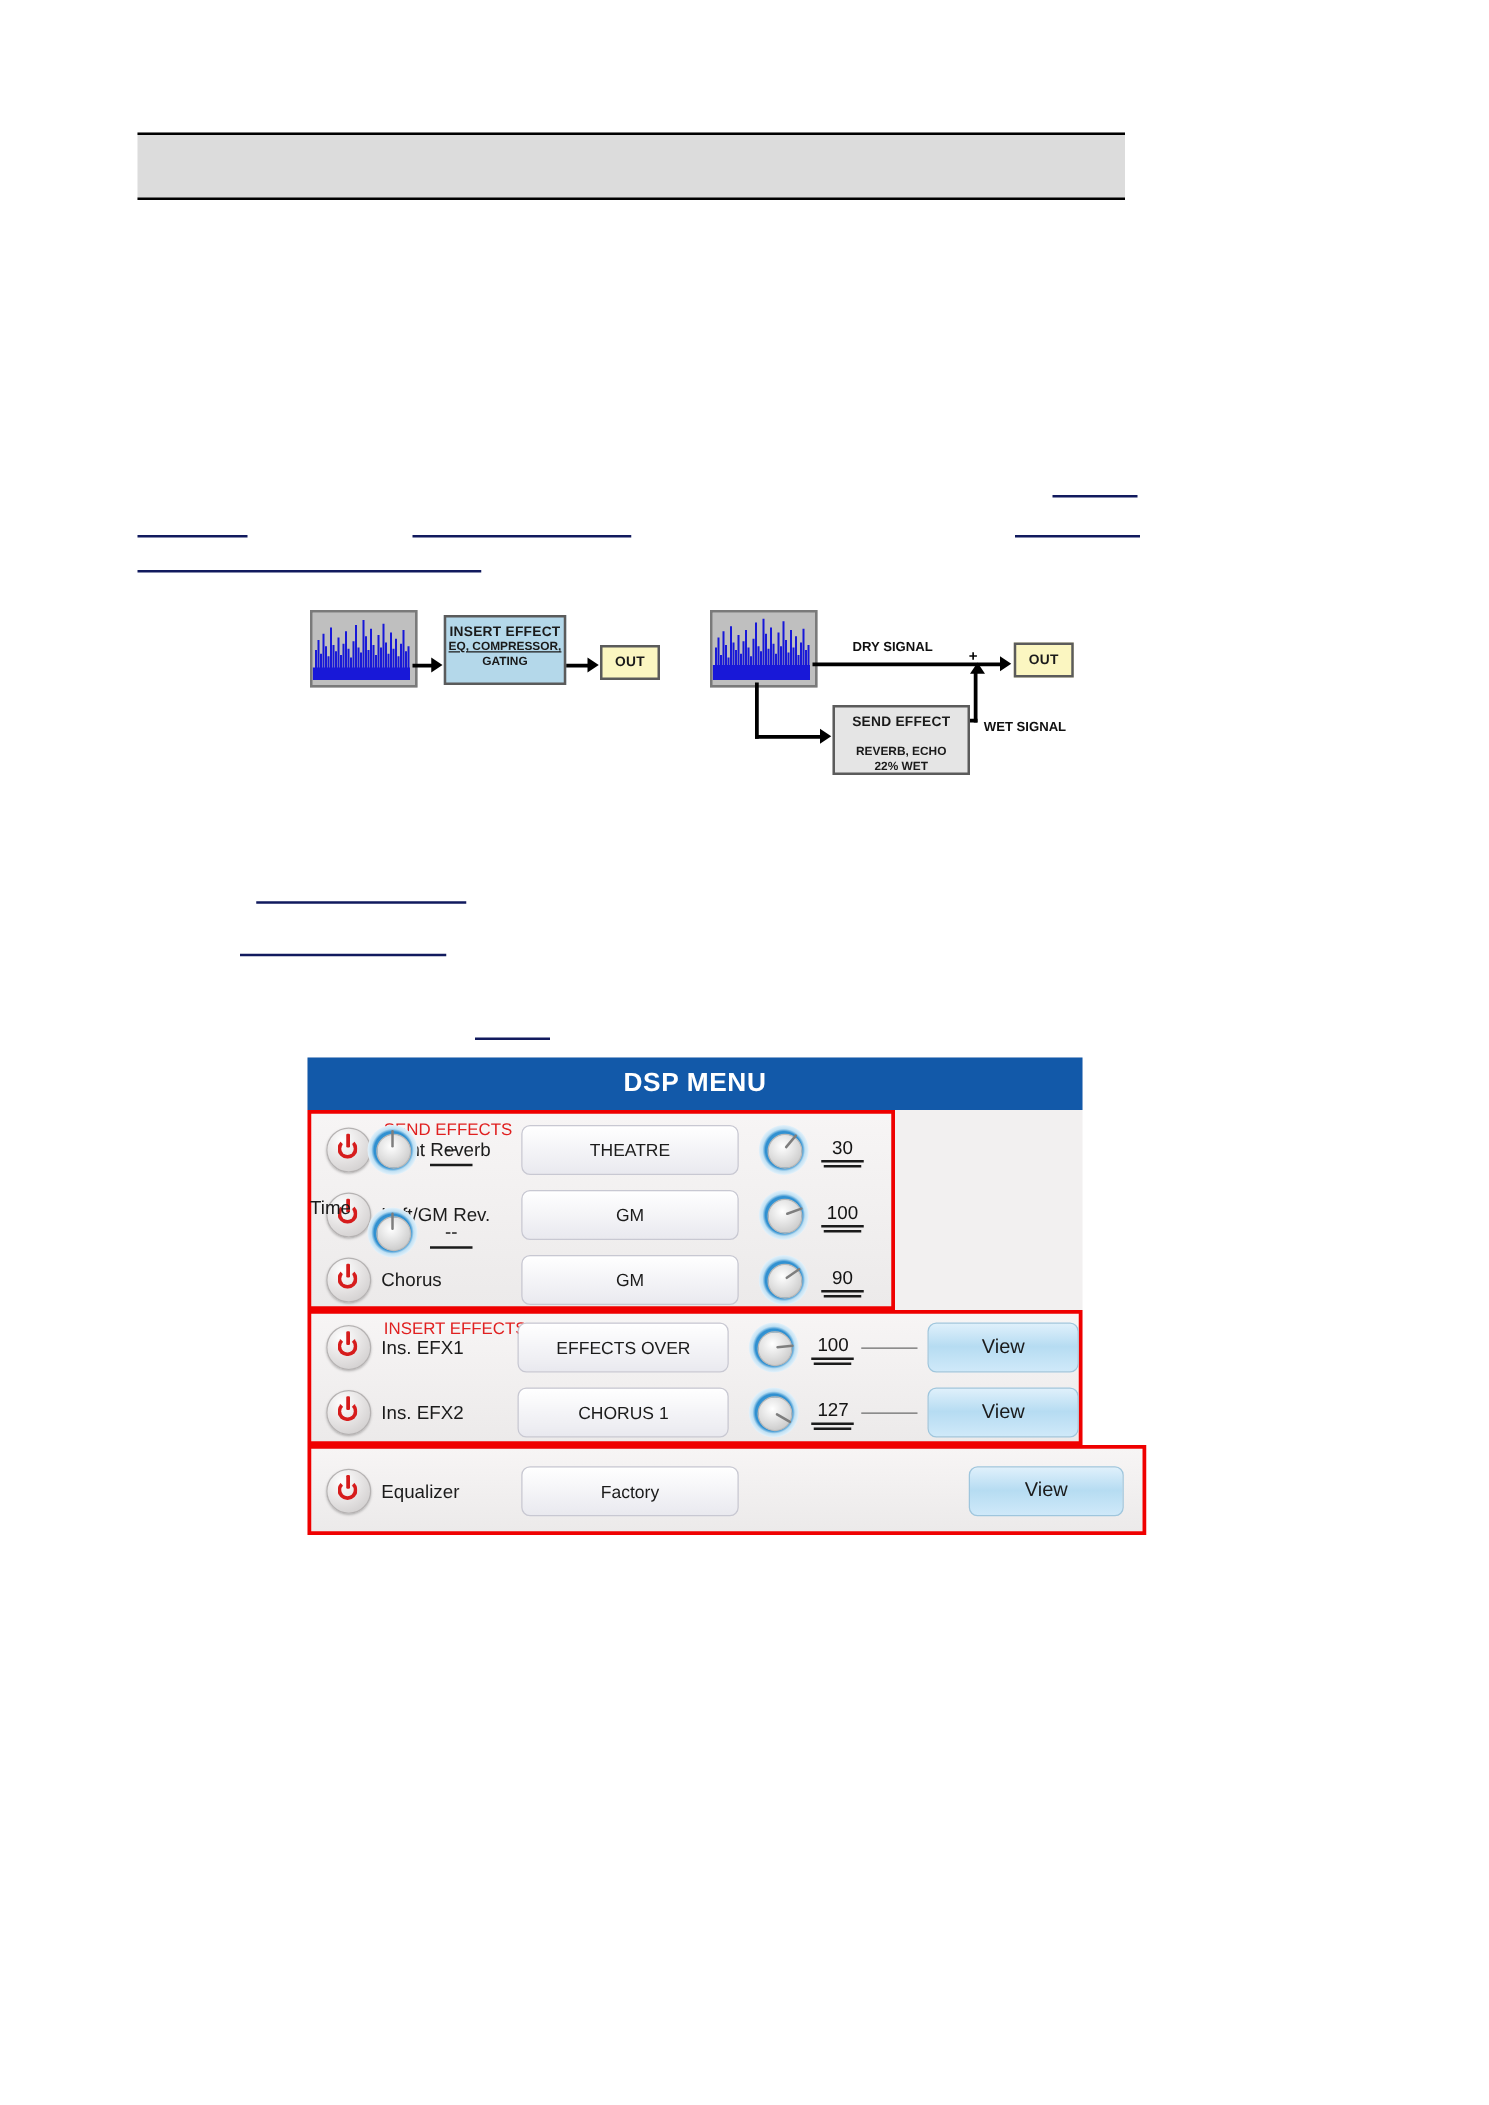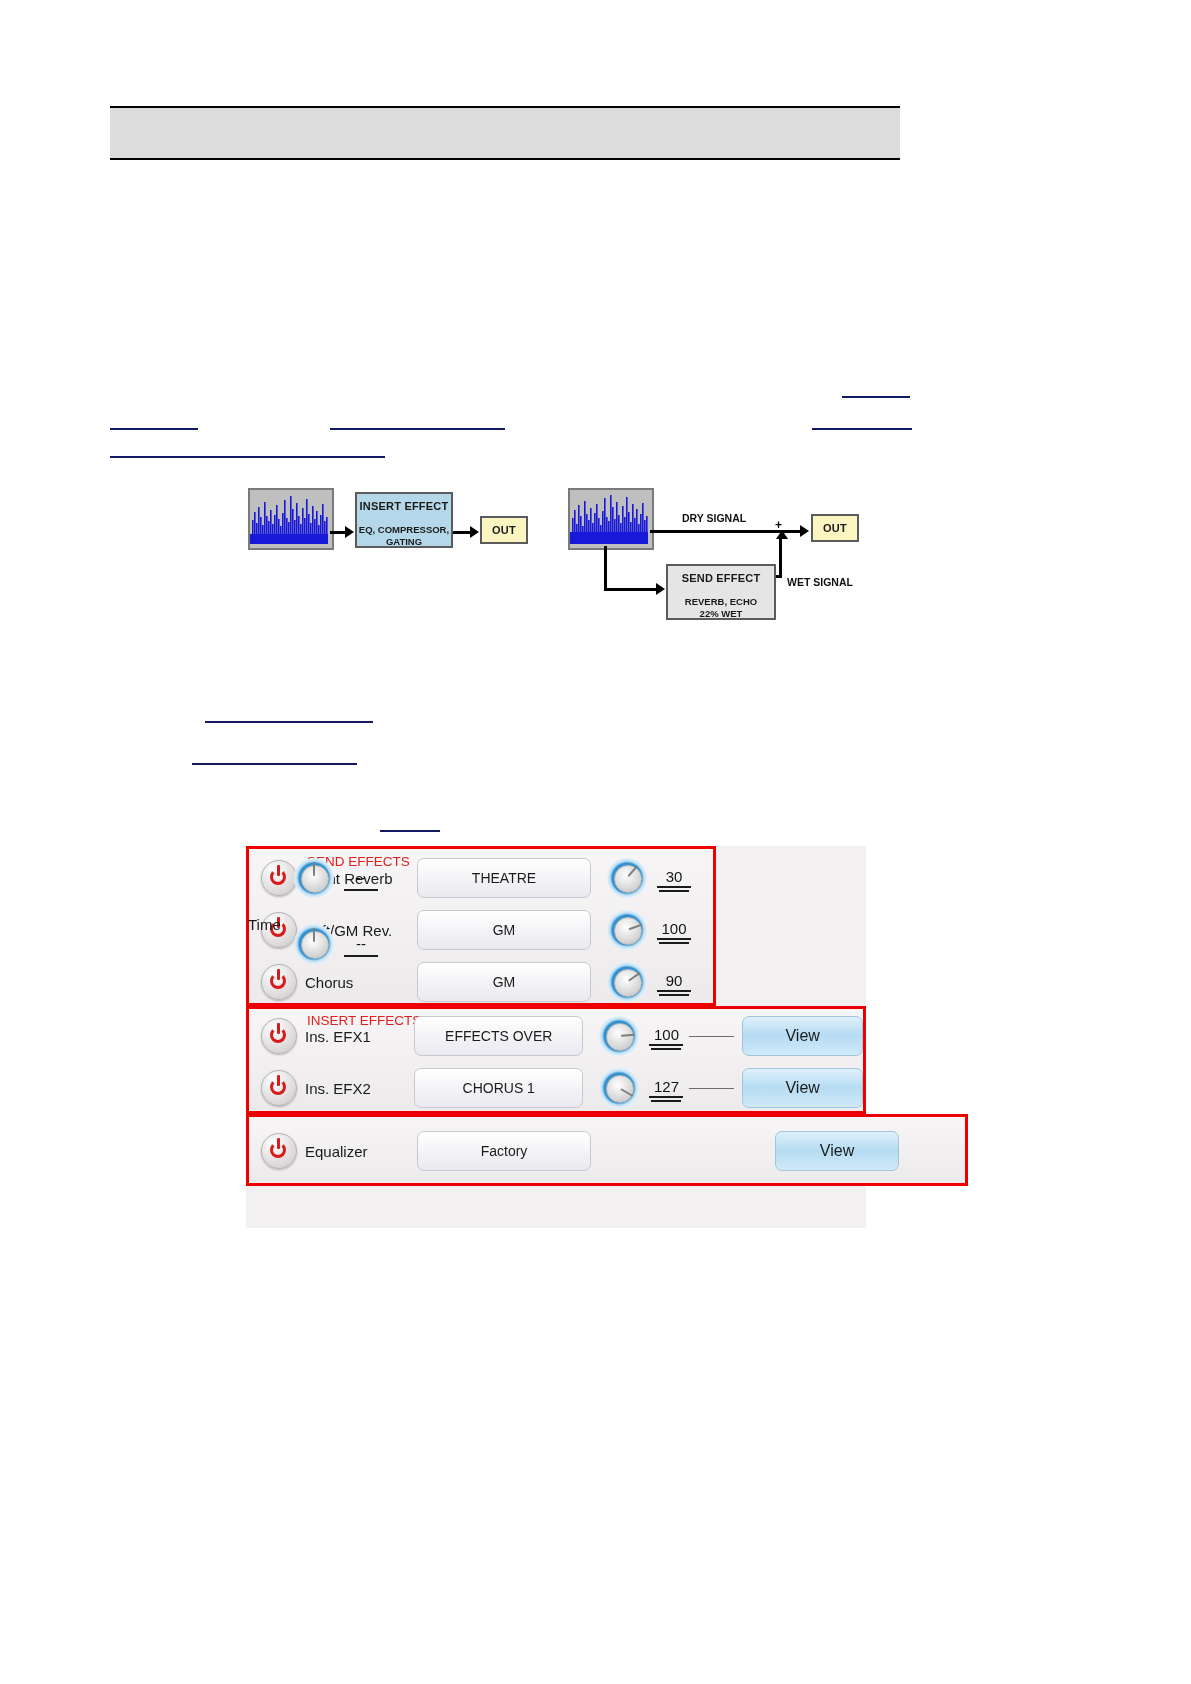--- a/index.html
+++ b/index.html
@@ -141,21 +141,21 @@
   .grp {
     position: absolute;
     border: 3px solid #ef0000;
     box-sizing: border-box;
     background: linear-gradient(180deg,#f7f5f5 0%, #eceaea 100%);
   }
   .grp-send   { left: 0px;   top: 0px;   width: 470px; height: 160px; }
   .grp-time   { left: 470px; top: 0px;   width: 150px; height: 160px;
                 border: none; background: linear-gradient(180deg,#f7f5f5 0%, #eceaea 100%); }
   .grp-insert { left: 0px;   top: 160px; width: 620px; height: 108px; }
-  .grp-eq     { left: 0px;   top: 268px; width: 722px; height: 72px; }
+  .grp-eq     { left: 0px;   top: 268px; width: 671px; height: 72px; }
 
   .row {
     position: relative;
     height: 52px;
     display: flex;
     align-items: center;
   }
 
   
   .pwr {
@@ -365,21 +365,21 @@
       </g>
       <rect x="0" y="44" width="78" height="10" fill="#1818d8"></rect>
     </svg>
   </div>
 
   <div class="dg-line" style="left:82px; top:45px; width:16px; height:3px;"></div>
   <div class="arrow-r" style="left:97px; top:40px;"></div>
 
   <div class="dg-box insert" style="left:107px; top:6px; width:98px; height:56px; padding-top:6px;">
     <div class="dg-title">INSERT EFFECT</div>
-    <div class="dg-sub" style="margin-top:12px;">EQ, COMPRESSOR,</div>
+    <div class="dg-sub" style="text-decoration:underline;">EQ, COMPRESSOR,</div>
     <div class="dg-sub">GATING</div>
   </div>
 
   <div class="dg-line" style="left:205px; top:45px; width:18px; height:3px;"></div>
   <div class="arrow-r" style="left:222px; top:40px;"></div>
 
   <div class="dg-box out" style="left:232px; top:30px; width:48px; height:28px; display:flex; align-items:center; justify-content:center;">
     <div class="dg-title">OUT</div>
   </div>
 </div>
@@ -453,20 +453,21 @@
   <div class="arrow-u" style="left:208px; top:44px;"></div>
   <div class="dg-label" style="left:219px; top:90px;">WET SIGNAL</div>
 
   <div class="dg-box out" style="left:243px; top:28px; width:48px; height:28px; display:flex; align-items:center; justify-content:center;">
     <div class="dg-title">OUT</div>
   </div>
 </div>
 
 <div class="dsp-panel">
 
+  <div class="dsp-title">DSP MENU</div>
 
   <div class="dsp-body">
 
     <div class="grp grp-send">
       <div class="section-tag" style="left:58px; top:5px;">SEND EFFECTS</div>
 
       <div class="row" style="margin-top:3px;">
         <div class="pwr"></div>
         <div class="row-label">Right Reverb</div>
         <div class="value-box">THEATRE</div>

